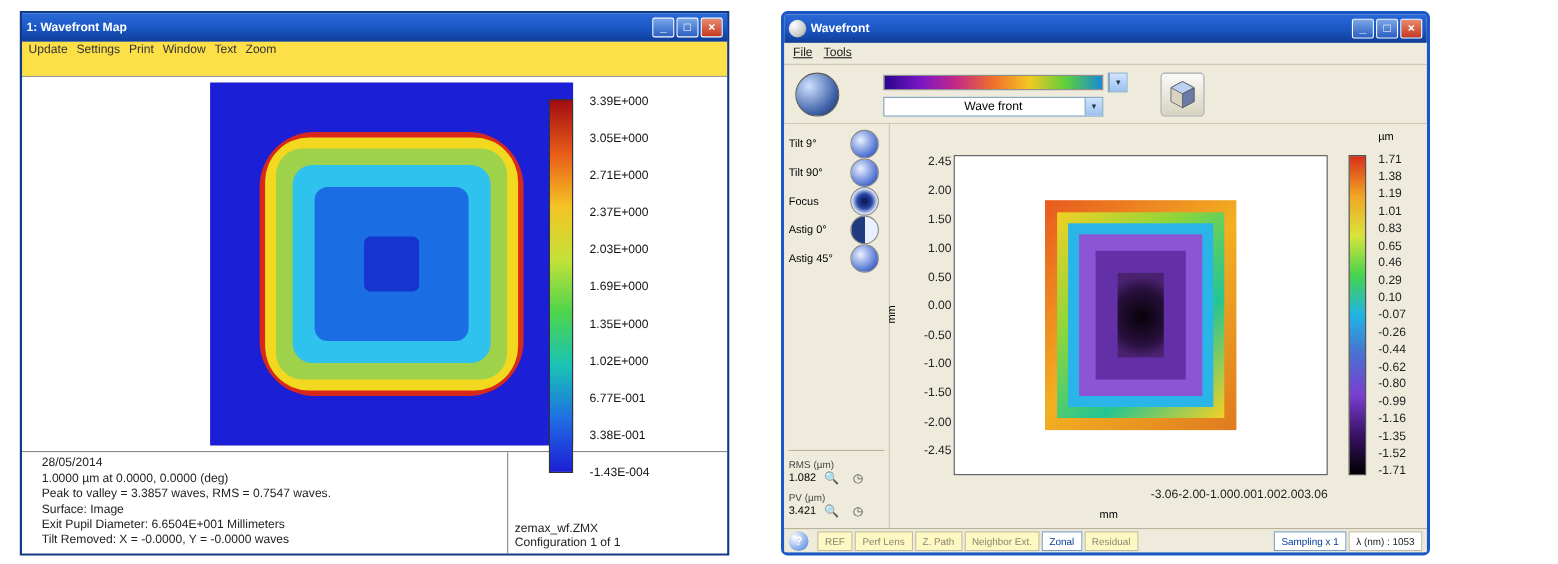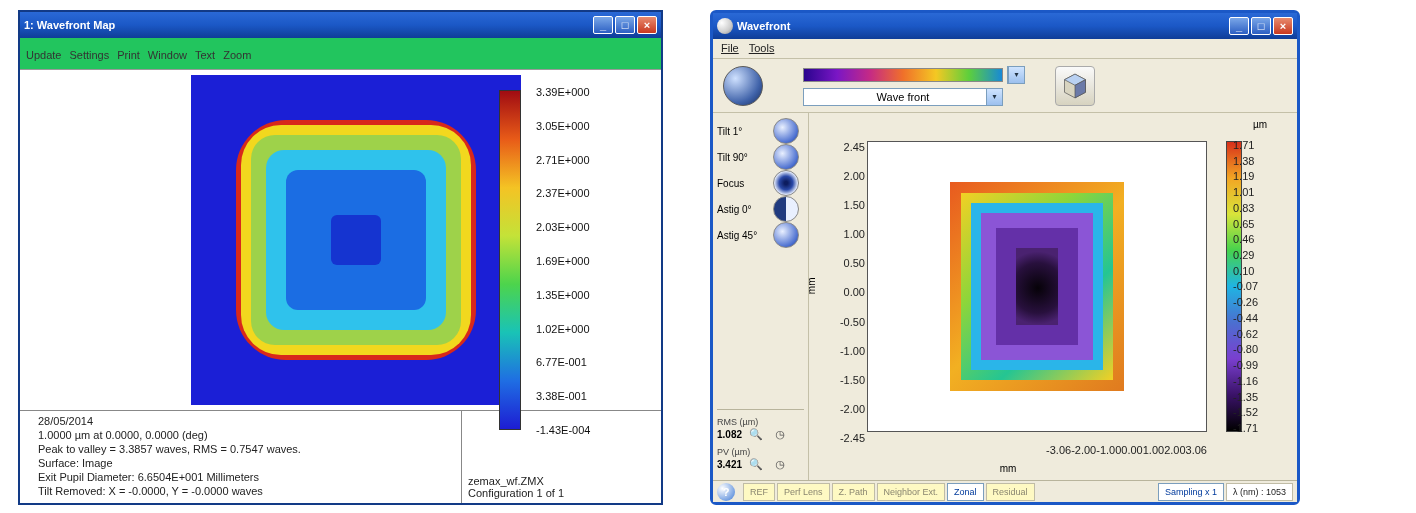--- a/index.html
+++ b/index.html
@@ -10,21 +10,21 @@
   .xp-titlebar .title{flex:1;white-space:nowrap;overflow:hidden}
   .xp-titlebar .title-icon{width:16px;height:16px;margin-right:4px;background:radial-gradient(circle at 30% 30%,#fff,#ccc 60%,#888);border-radius:50%}
   .xp-winbtns{display:flex;gap:2px}
   .xp-winbtn{width:20px;height:18px;border:1px solid #fff;border-radius:2px;display:flex;align-items:center;justify-content:center;font-weight:bold;font-size:11px;color:#fff}
   .xp-winbtn.min{background:linear-gradient(#7aa7e8,#2c5fc3)}
   .xp-winbtn.max{background:linear-gradient(#7aa7e8,#2c5fc3)}
   .xp-winbtn.close{background:linear-gradient(#e88b6e,#c8381f)}
 
   
   #win-left{left:18px;top:10px;width:645px;height:495px;display:flex;flex-direction:column;background:#f7f7f7;border:2px solid #123a86}
-  #win-left .menubar{height:32px;background:#22c55e;border-bottom:1px solid #999;display:flex;gap:8px;padding:11px 6px;font-size:10px;color:#333}
+  #win-left .menubar{height:32px;background:#fde047;border-bottom:1px solid #999;display:flex;gap:8px;padding:1px 6px;font-size:10px;color:#333}
   #win-left .plot-area{flex:1;background:#fff;display:flex;align-items:center;justify-content:center;position:relative;border-bottom:1px solid #888}
   #win-left .map-outer{width:330px;height:330px;background:#1b1fd6;position:relative;margin-left:30px}
   #win-left .map-r1{position:absolute;left:45px;top:45px;right:45px;bottom:45px;background:#d8281b;border-radius:50px}
   #win-left .map-r2{position:absolute;left:50px;top:50px;right:50px;bottom:50px;background:#f2d81e;border-radius:40px}
   #win-left .map-r3{position:absolute;left:60px;top:60px;right:60px;bottom:60px;background:#9ed24a;border-radius:24px}
   #win-left .map-r4{position:absolute;left:75px;top:75px;right:75px;bottom:75px;background:#2fc2ec;border-radius:18px}
   #win-left .map-r5{position:absolute;left:95px;top:95px;right:95px;bottom:95px;background:#1b6de3;border-radius:12px}
   #win-left .map-r6{position:absolute;left:140px;top:140px;right:140px;bottom:140px;background:#1534d0;border-radius:6px}
   #win-left .colbar{position:absolute;right:140px;top:20px;width:22px;height:340px;background:linear-gradient(to bottom,#a00c12,#e85b18,#f4c324,#c4e238,#4dd44c,#19c3b6,#1f6ee3,#1d1dd3);border:1px solid #333}
   #win-left .colbar-labels{position:absolute;right:15px;top:16px;height:350px;width:110px;display:flex;flex-direction:column;justify-content:space-between;font-family:"Courier New",monospace;font-size:13px;color:#111}
@@ -47,38 +47,38 @@
   #win-right .sidebar{width:96px;background:#efebdc;padding:6px 4px;display:flex;flex-direction:column;gap:2px;border-right:1px solid #c4c0a8}
   #win-right .abr-row{display:flex;align-items:center;gap:6px;height:24px}
   #win-right .abr-label{width:50px;font-size:10px}
   #win-right .abr-icon{width:26px;height:26px;border-radius:50%;background:radial-gradient(circle at 35% 35%,#e9f0ff,#4b6fd0 70%,#1f3a7f);border:1px solid #888}
   #win-right .abr-icon.dark{background:radial-gradient(circle at 50% 50%,#0d1d60 10%,#2a49a8 40%,#e9f0ff 70%,#2a49a8)}
   #win-right .abr-icon.half{background:linear-gradient(90deg,#1f3a7f 50%,#e9f0ff 50%);border-radius:50%}
   #win-right .metricbox{margin-top:auto;border-top:1px solid #b8b49c;padding-top:4px}
   #win-right .metric{height:30px;display:flex;flex-direction:column;justify-content:center}
   #win-right .metric .hdr{font-size:9px;color:#444}
   #win-right .metric .val-row{display:flex;align-items:center;gap:4px}
-  #win-right .metric .val{font-size:10px;font-weight:bold}
+  #win-right .metric .val{font-size:10px;font-weight:normal}
   #win-right .metric .zoom-ico{width:20px;height:14px;display:flex;align-items:center;justify-content:center;font-size:11px;color:#555}
   #win-right .chart{flex:1;position:relative;background:#efebdc}
   #win-right .plot{position:absolute;left:58px;top:28px;right:90px;bottom:48px;border:1px solid #555;background:#fff}
   #win-right .plot .sq{position:absolute}
   #win-right .sq1{left:82px;top:40px;right:82px;bottom:40px;background:linear-gradient(135deg,#e85a1f,#f2b022,#e07a1f)}
   #win-right .sq2{left:93px;top:51px;right:93px;bottom:51px;background:linear-gradient(135deg,#f2d024,#8dd63a,#24c593,#f2d024)}
   #win-right .sq3{left:103px;top:61px;right:103px;bottom:61px;background:#2ab5e9}
   #win-right .sq4{left:113px;top:71px;right:113px;bottom:71px;background:#8b55d6}
   #win-right .sq5{left:128px;top:86px;right:128px;bottom:86px;background:#6430a8}
   #win-right .sq6{left:148px;top:106px;right:148px;bottom:106px;background:radial-gradient(circle at 52% 52%,#060208,#28103d 55%,#4a2270 80%)}
-  #win-right .axis-y{position:absolute;left:24px;top:28px;bottom:36px;width:32px;display:flex;flex-direction:column;justify-content:space-between;text-align:right;font-size:9px;color:#222}
+  #win-right .axis-y{position:absolute;left:24px;top:28px;bottom:64px;width:32px;display:flex;flex-direction:column;justify-content:space-between;text-align:right;font-size:9px;color:#222}
   #win-right .axis-x{position:absolute;left:58px;right:90px;bottom:24px;display:flex;justify-content:flex-end;font-size:9px;color:#222}
   #win-right .xlabel{position:absolute;left:0;right:90px;bottom:6px;text-align:center;font-size:10px}
   #win-right .ylabel{position:absolute;left:2px;top:50%;transform:rotate(-90deg) translateX(50%);transform-origin:left;font-size:10px}
   #win-right .topunit{position:absolute;right:30px;top:6px;font-size:10px}
   #win-right .cbar{position:absolute;right:55px;top:28px;width:16px;bottom:48px;background:linear-gradient(to bottom,#d8301a,#f2a524,#d8e43a,#46d24d,#1fb4e3,#4b6fd0,#7a3fcf,#3a1268,#000);border:1px solid #444}
-  #win-right .cbar-labels{position:absolute;right:24px;top:26px;bottom:46px;width:40px;display:flex;flex-direction:column;justify-content:space-between;font-size:9px;text-align:left;color:#222}
+  #win-right .cbar-labels{position:absolute;right:4px;top:26px;bottom:46px;width:40px;display:flex;flex-direction:column;justify-content:space-between;font-size:9px;text-align:left;color:#222}
   #win-right .statusbar{height:22px;background:#efebdc;border-top:1px solid #b8b49c;display:flex;align-items:center;padding:0 4px;gap:2px}
   #win-right .statusbar .sb-btn{height:18px;padding:0 6px;border:1px solid #c0bca6;background:#fef9c3;font-size:9px;color:#8a8670;display:flex;align-items:center}
   #win-right .statusbar .sb-btn.active{color:#003a9c;background:#fff;border-color:#7b9ebd}
   #win-right .statusbar .q{width:18px;height:18px;border-radius:50%;background:radial-gradient(circle at 30% 30%,#fff,#3c79d6);color:#fff;font-weight:bold;display:flex;align-items:center;justify-content:center;margin-right:6px}
 </style>
 </head>
 <body>
 
 <div id="win-left" class="xp-frame">
   <div class="xp-titlebar">
@@ -167,21 +167,21 @@
       <svg viewBox="0 0 40 40">
         <polygon points="20,3 35,11 35,29 20,37 5,29 5,11" fill="#d8d4c0" stroke="#555"></polygon>
         <polygon points="20,3 35,11 20,19 5,11" fill="#b9d1f2" stroke="#555"></polygon>
         <polygon points="20,19 35,11 35,29 20,37" fill="#6b7aa8" stroke="#555"></polygon>
       </svg>
     </div>
   </div>
   <div class="body">
     <div class="sidebar">
       <div class="abr-row">
-          <span class="abr-label">Tilt 1°</span>
+          <span class="abr-label">Tilt 9°</span>
           <div class="abr-icon"></div>
         </div>
       <div class="abr-row">
           <span class="abr-label">Tilt 90°</span>
           <div class="abr-icon"></div>
         </div>
       <div class="abr-row">
           <span class="abr-label">Focus</span>
           <div class="abr-icon dark"></div>
         </div>

